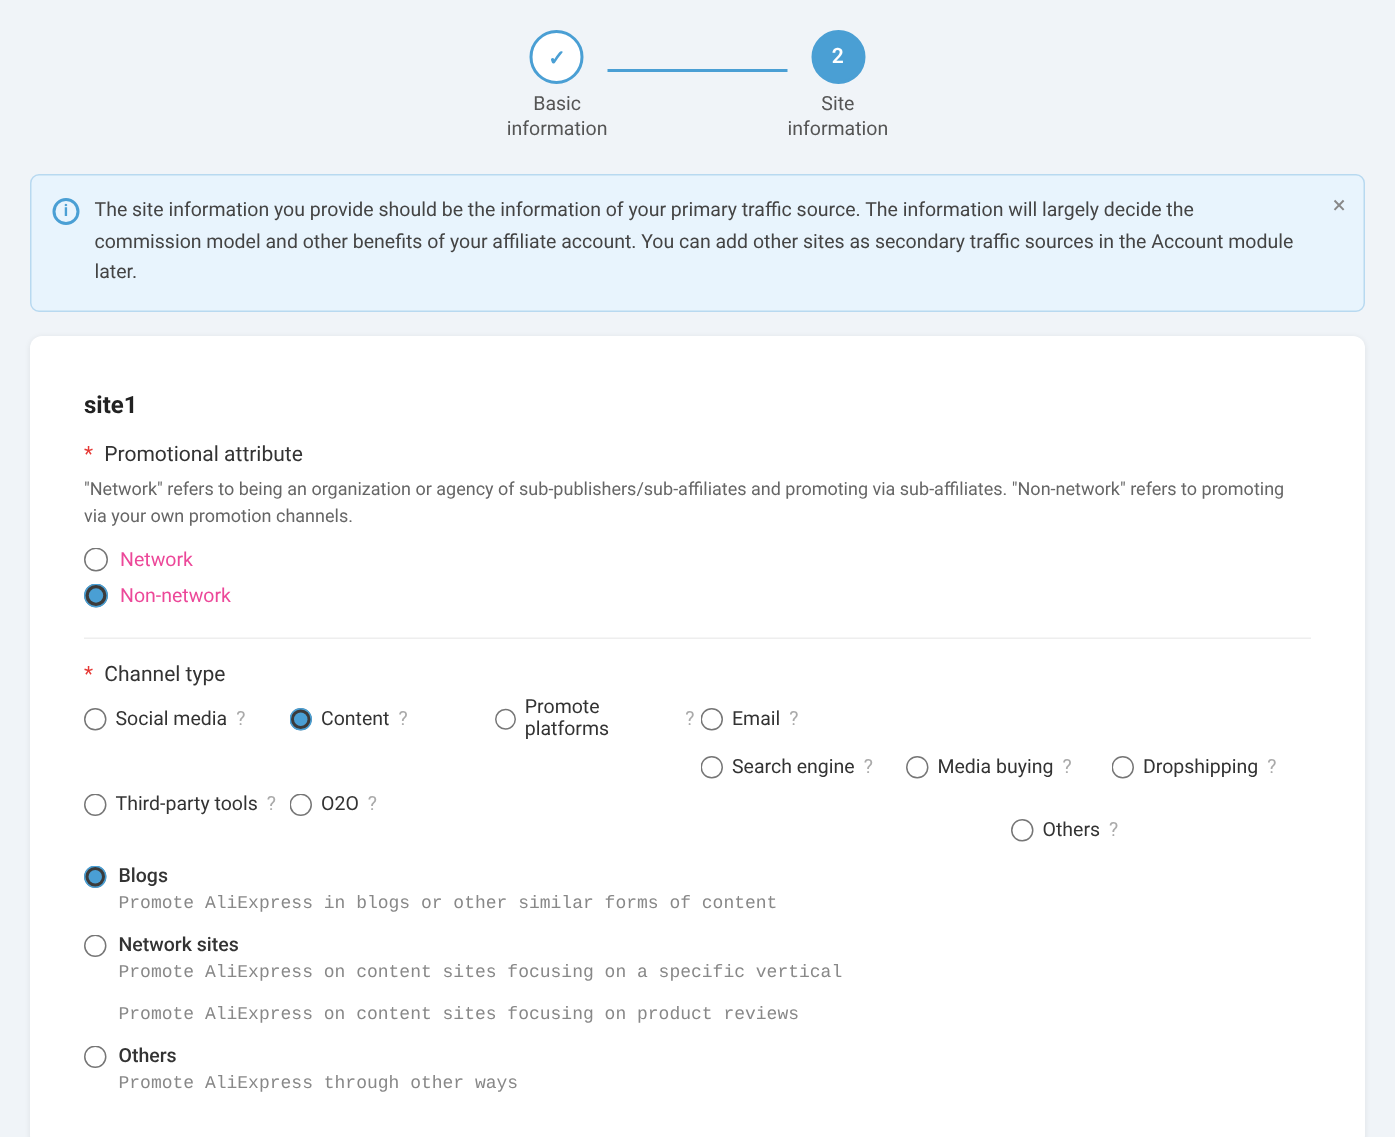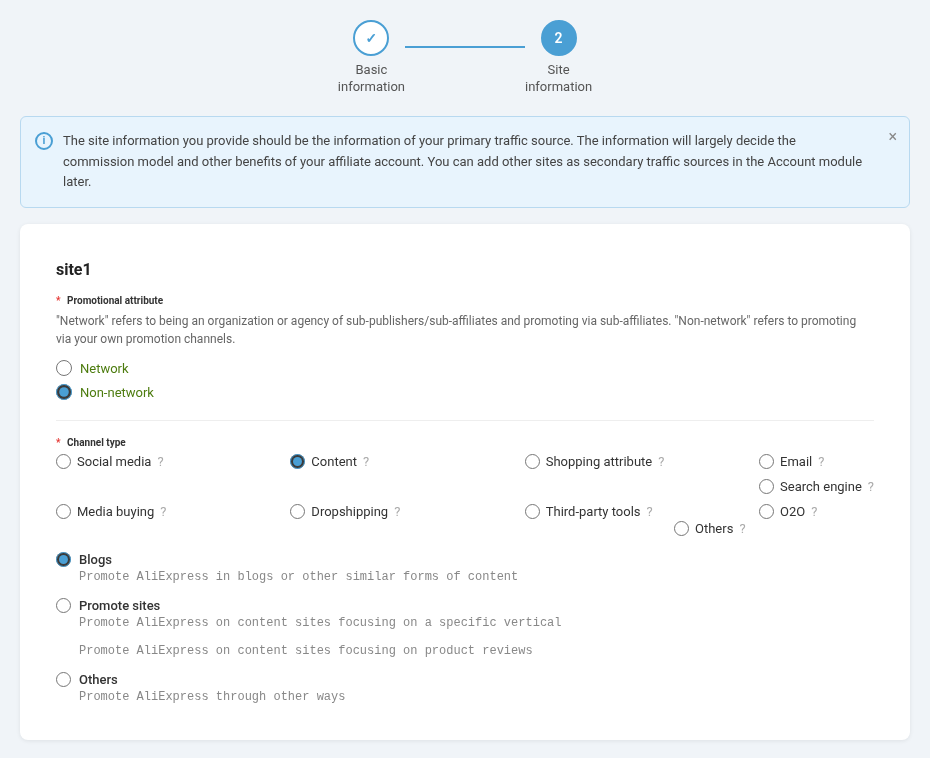--- a/index.html
+++ b/index.html
@@ -109,24 +109,24 @@
     }
 
     .site-title {
       font-size: 16px;
       font-weight: 700;
       color: #222;
       margin-bottom: 16px;
     }
 
     .section-label {
-      font-size: 10px;
+      font-size: 14px;
       color: #333;
       margin-bottom: 6px;
-      font-weight: 700;
+      font-weight: 400;
     }
     .required-star {
       color: #e53935;
       margin-right: 4px;
     }
 
     .description-text {
       font-size: 12px;
       color: #666;
       margin-bottom: 12px;
@@ -150,33 +150,33 @@
 
     .radio-item input[type="radio"] {
       accent-color: #4a9fd4;
       width: 16px;
       height: 16px;
       cursor: pointer;
     }
 
     .radio-label {
       font-size: 13px;
-      color: #4d7c0f;
+      color: #ec4899;
     }
 
     .divider {
       border: none;
       border-top: 1px solid #eee;
       margin: 16px 0;
     }
 
     
     .channel-grid {
       display: grid;
-      grid-template-columns: repeat(3, 1fr);
+      grid-template-columns: repeat(6, 1fr);
       gap: 10px 4px;
       margin-bottom: 8px;
     }
 
     .channel-item {
       display: flex;
       align-items: center;
       gap: 6px;
       cursor: pointer;
     }
@@ -300,21 +300,21 @@
       <span class="channel-label">Social media</span>
       <span class="help-icon">?</span>
     </label>
     <label class="channel-item">
       <input type="radio" name="channel" value="content" checked="" style="">
       <span class="channel-label">Content</span>
       <span class="help-icon">?</span>
     </label>
     <label class="channel-item">
       <input type="radio" name="channel" value="shopping" style="">
-      <span class="channel-label">Shopping attribute</span>
+      <span class="channel-label">Promote platforms</span>
       <span class="help-icon">?</span>
     </label>
     <label class="channel-item">
       <input type="radio" name="channel" value="email" style="">
       <span class="channel-label">Email</span>
       <span class="help-icon">?</span>
     </label>
 
     <div></div>
     <div></div>
@@ -359,21 +359,21 @@
     <div class="sub-option">
       <div class="sub-option-header">
         <input type="radio" name="content_type" value="blogs" checked="" style="">
         <span class="sub-option-label">Blogs</span>
       </div>
       <div class="sub-option-desc">Promote AliExpress in blogs or other similar forms of content</div>
     </div>
     <div class="sub-option">
       <div class="sub-option-header">
         <input type="radio" name="content_type" value="vertical_sites" style="">
-        <span class="sub-option-label">Promote sites</span>
+        <span class="sub-option-label">Network sites</span>
       </div>
       <div class="sub-option-desc">Promote AliExpress on content sites focusing on a specific vertical</div>
     </div>
     <div class="sub-option">
       <div class="sub-option-desc">Promote AliExpress on content sites focusing on product reviews</div>
     </div>
     <div class="sub-option">
       <div class="sub-option-header">
         <input type="radio" name="content_type" value="others_sub" style="">
         <span class="sub-option-label">Others</span>

